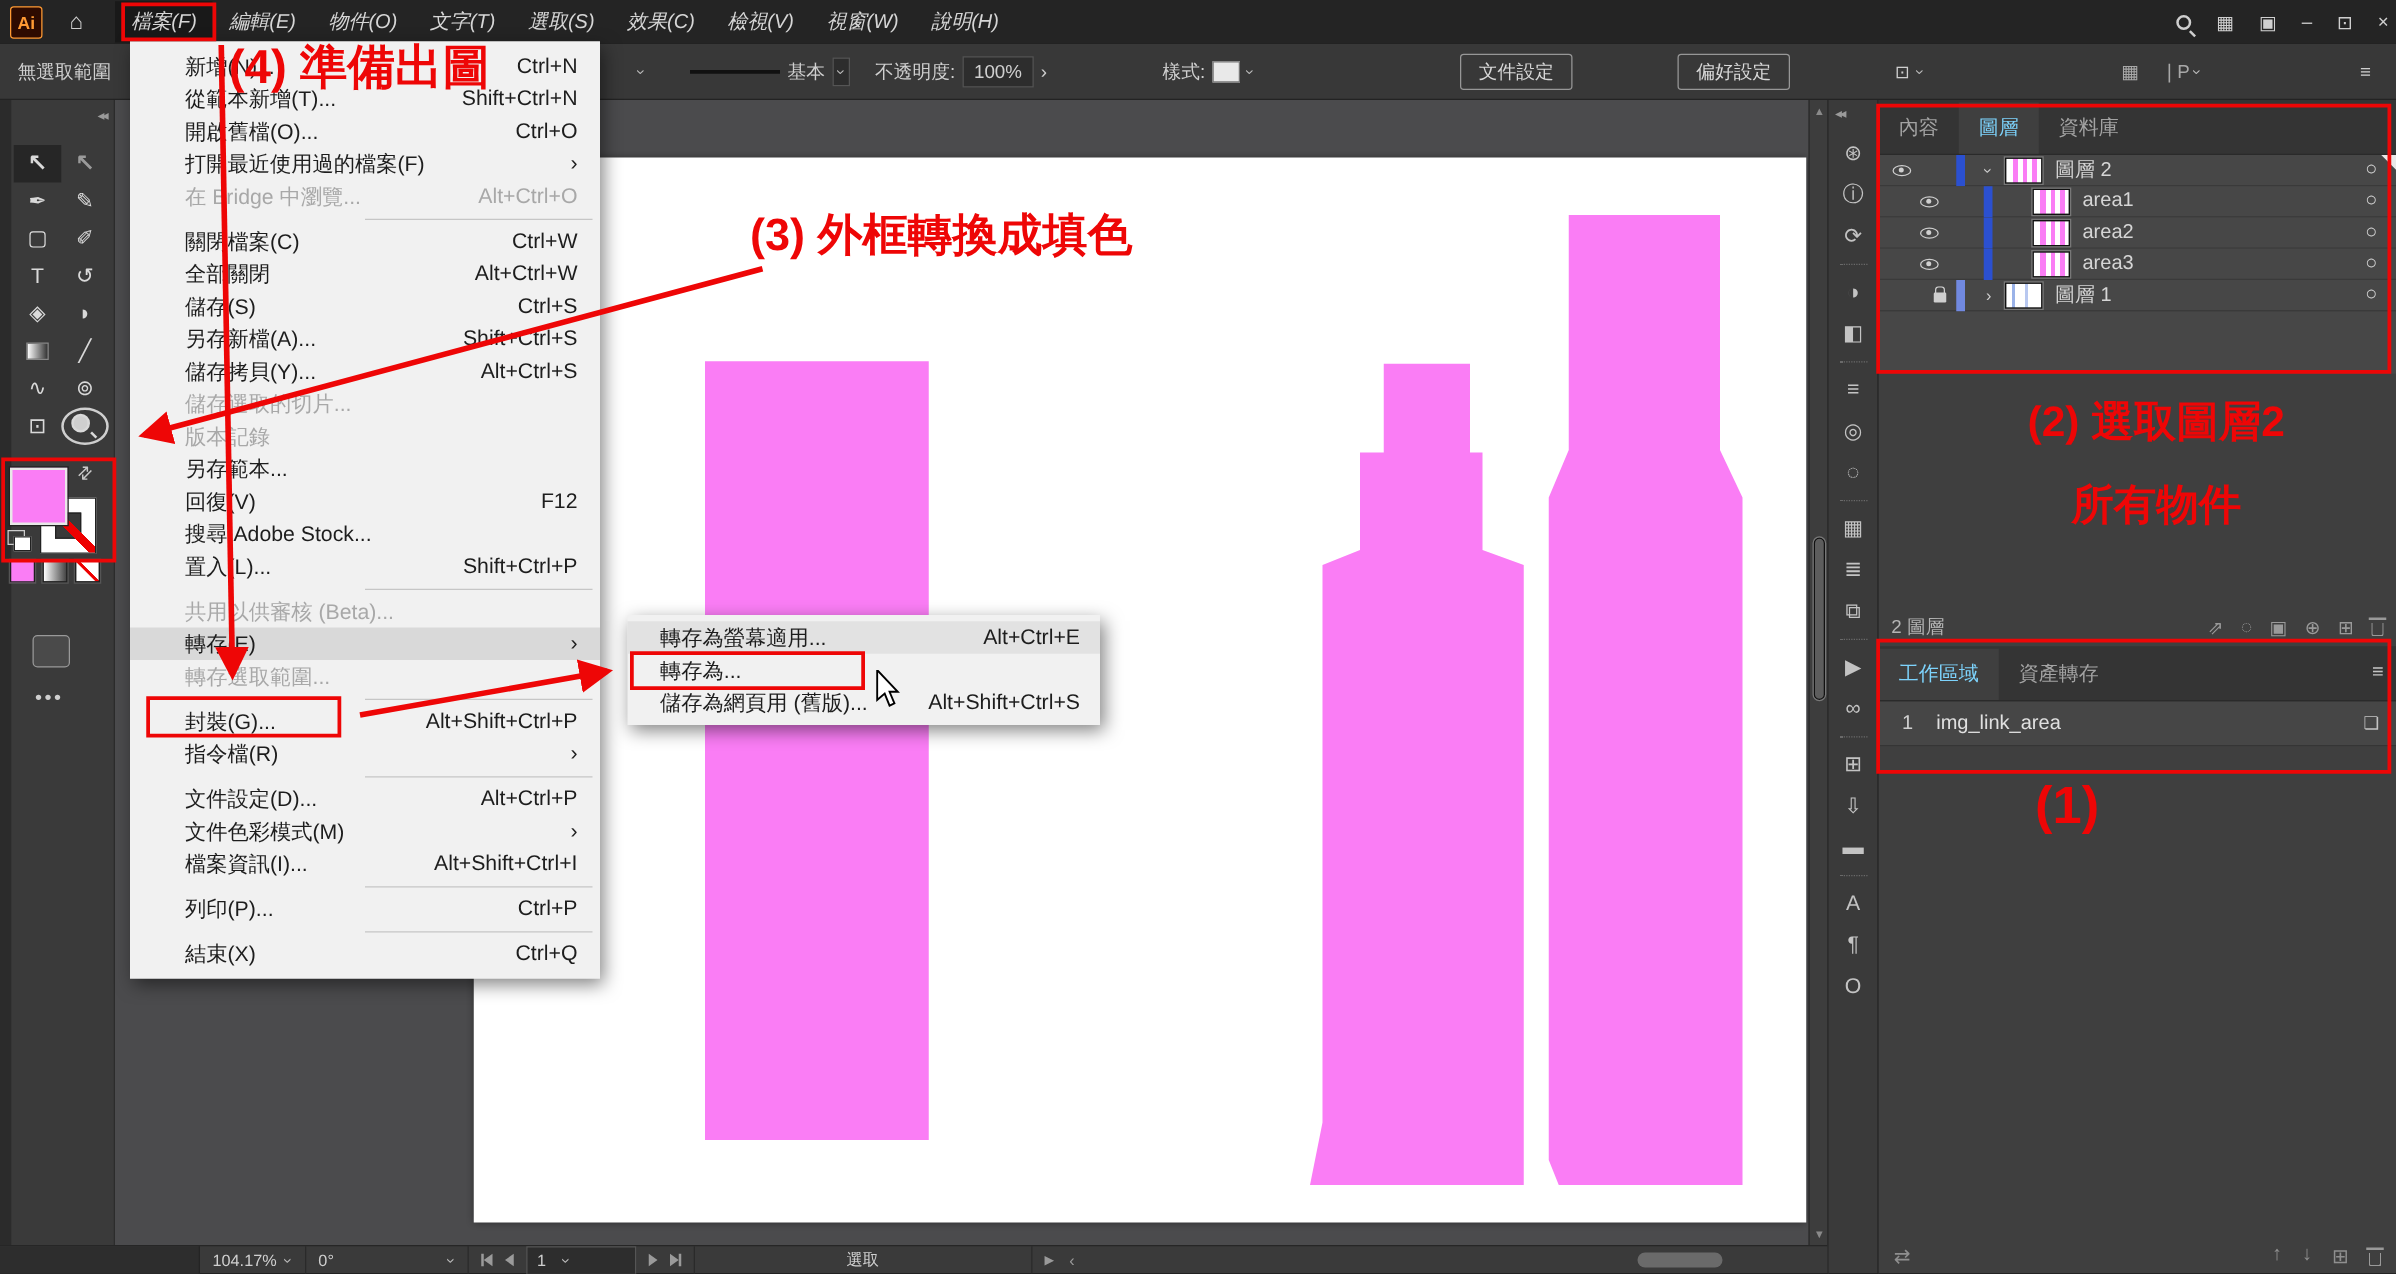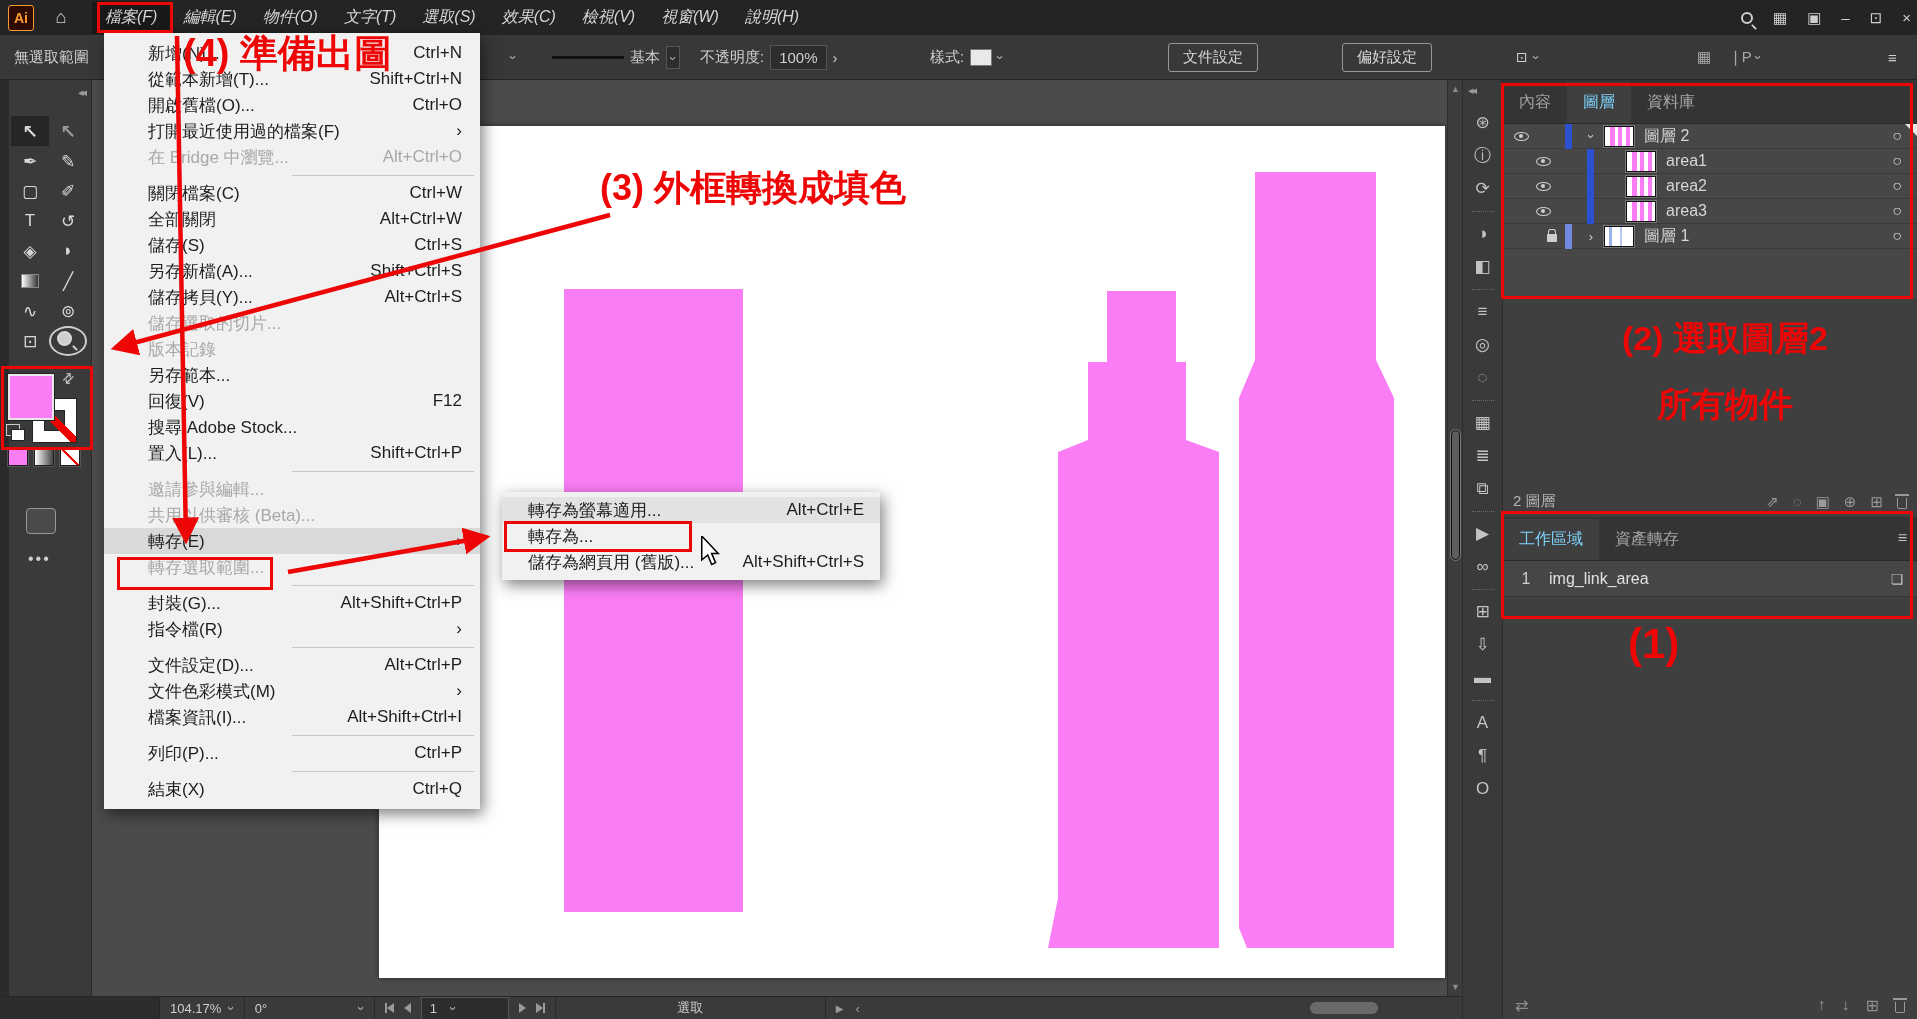--- a/index.html
+++ b/index.html
@@ -615,24 +615,20 @@
     </div>
     <div class="mi">
       <span class="mi-label">置入(L)...</span>
       <span class="mi-short">Shift+Ctrl+P</span>
     </div>
     <div class="mi sep">
       <span class="mi-label"></span>
       <span class="mi-short"></span>
     </div>
     <div class="mi disabled">
-      <span class="mi-label">邀請參與編輯...</span>
-      <span class="mi-short"></span>
-    </div>
-    <div class="mi disabled">
       <span class="mi-label">共用以供審核 (Beta)...</span>
       <span class="mi-short"></span>
     </div>
     <div class="mi hl">
       <span class="mi-label">轉存(E)</span>
       <span class="mi-short">›</span>
     </div>
     <div class="mi disabled">
       <span class="mi-label">轉存選取範圍...</span>
       <span class="mi-short"></span>

